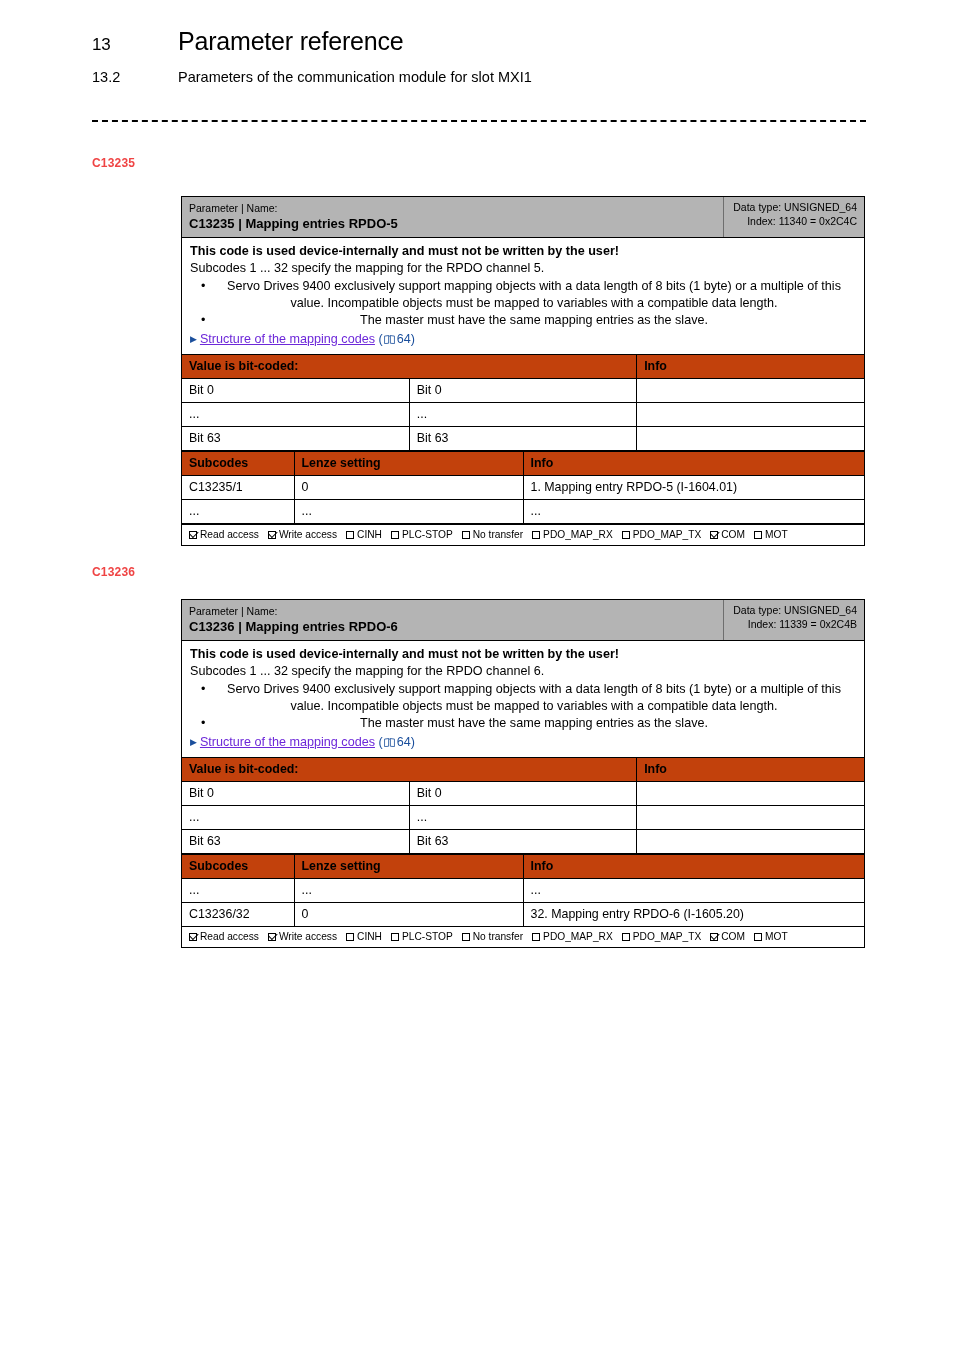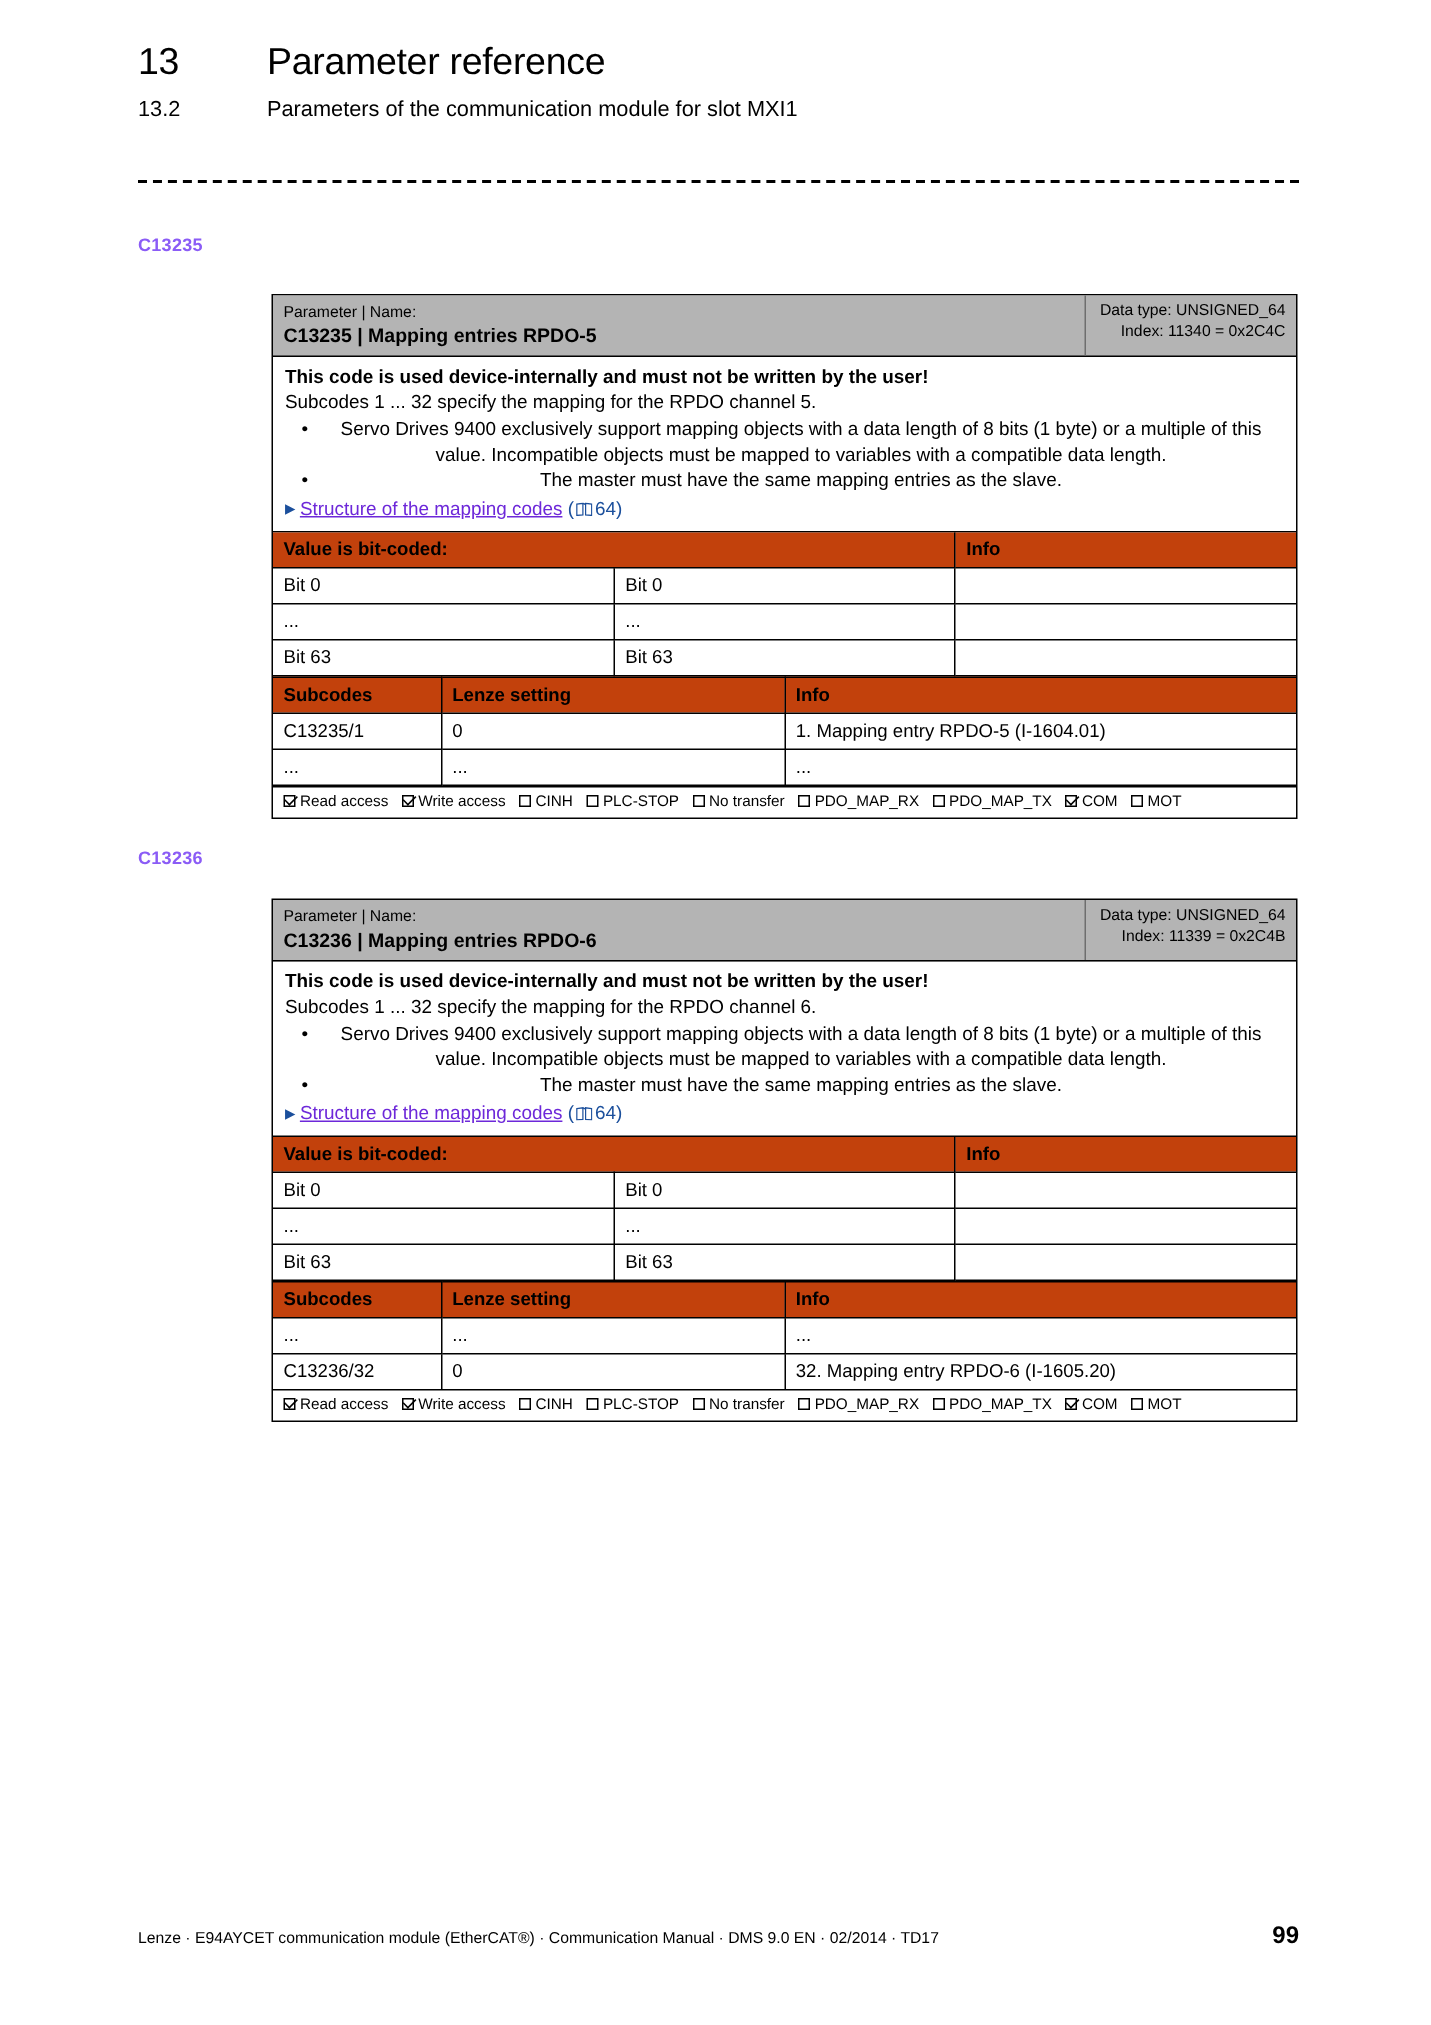--- a/index.html
+++ b/index.html
@@ -30,21 +30,21 @@
     top: 26px;
     width: 790px;
   }
   .chapter-row {
     display: flex;
     align-items: baseline;
   }
   .chapter-num {
     width: 86px;
     flex: 0 0 86px;
-    font-size: 25px;
+    font-size: 17px;
     line-height: 30px;
     font-weight: 400;
     letter-spacing: -0.2px;
   }
   .chapter-title {
     font-size: 25px;
     line-height: 30px;
     font-weight: 400;
     letter-spacing: -0.2px;
   }
@@ -73,21 +73,21 @@
     border-top: 2px dashed #000000;
   }
 
   
   .margin-label {
     position: absolute;
     left: 92px;
     font-size: 12px;
     font-weight: bold;
     letter-spacing: 0.2px;
-    color: #8b5cf6;
+    color: #ef4444;
   }
 
   
   .param-box {
     position: absolute;
     left: 181px;
     width: 684px;
     border: 1px solid #000000;
     box-sizing: border-box;
     background: #fff;
@@ -437,18 +437,14 @@
               <td class="col-a vline">C13236/32</td>
               <td class="col-b vline">0</td>
               <td>32. Mapping entry RPDO-6 (I-1605.20)</td>
             </tr>
           </tbody>
         </table>
         <div class="pb-access"><span class="acc-item"><span class="acc-box checked"></span><span>Read access</span></span><span class="acc-item"><span class="acc-box checked"></span><span>Write access</span></span><span class="acc-item"><span class="acc-box"></span><span>CINH</span></span><span class="acc-item"><span class="acc-box"></span><span>PLC-STOP</span></span><span class="acc-item"><span class="acc-box"></span><span>No transfer</span></span><span class="acc-item"><span class="acc-box"></span><span>PDO_MAP_RX</span></span><span class="acc-item"><span class="acc-box"></span><span>PDO_MAP_TX</span></span><span class="acc-item"><span class="acc-box checked"></span><span>COM</span></span><span class="acc-item"><span class="acc-box"></span><span>MOT</span></span></div>
       </div>
     </div>
 
-  <div class="page-footer">
-    <div class="footer-text">Lenze · E94AYCET communication module (EtherCAT®) · Communication Manual · DMS 9.0 EN · 02/2014 · TD17</div>
-    <div class="footer-pageno">99</div>
-  </div>
 
 </div>
 
 </body></html>

